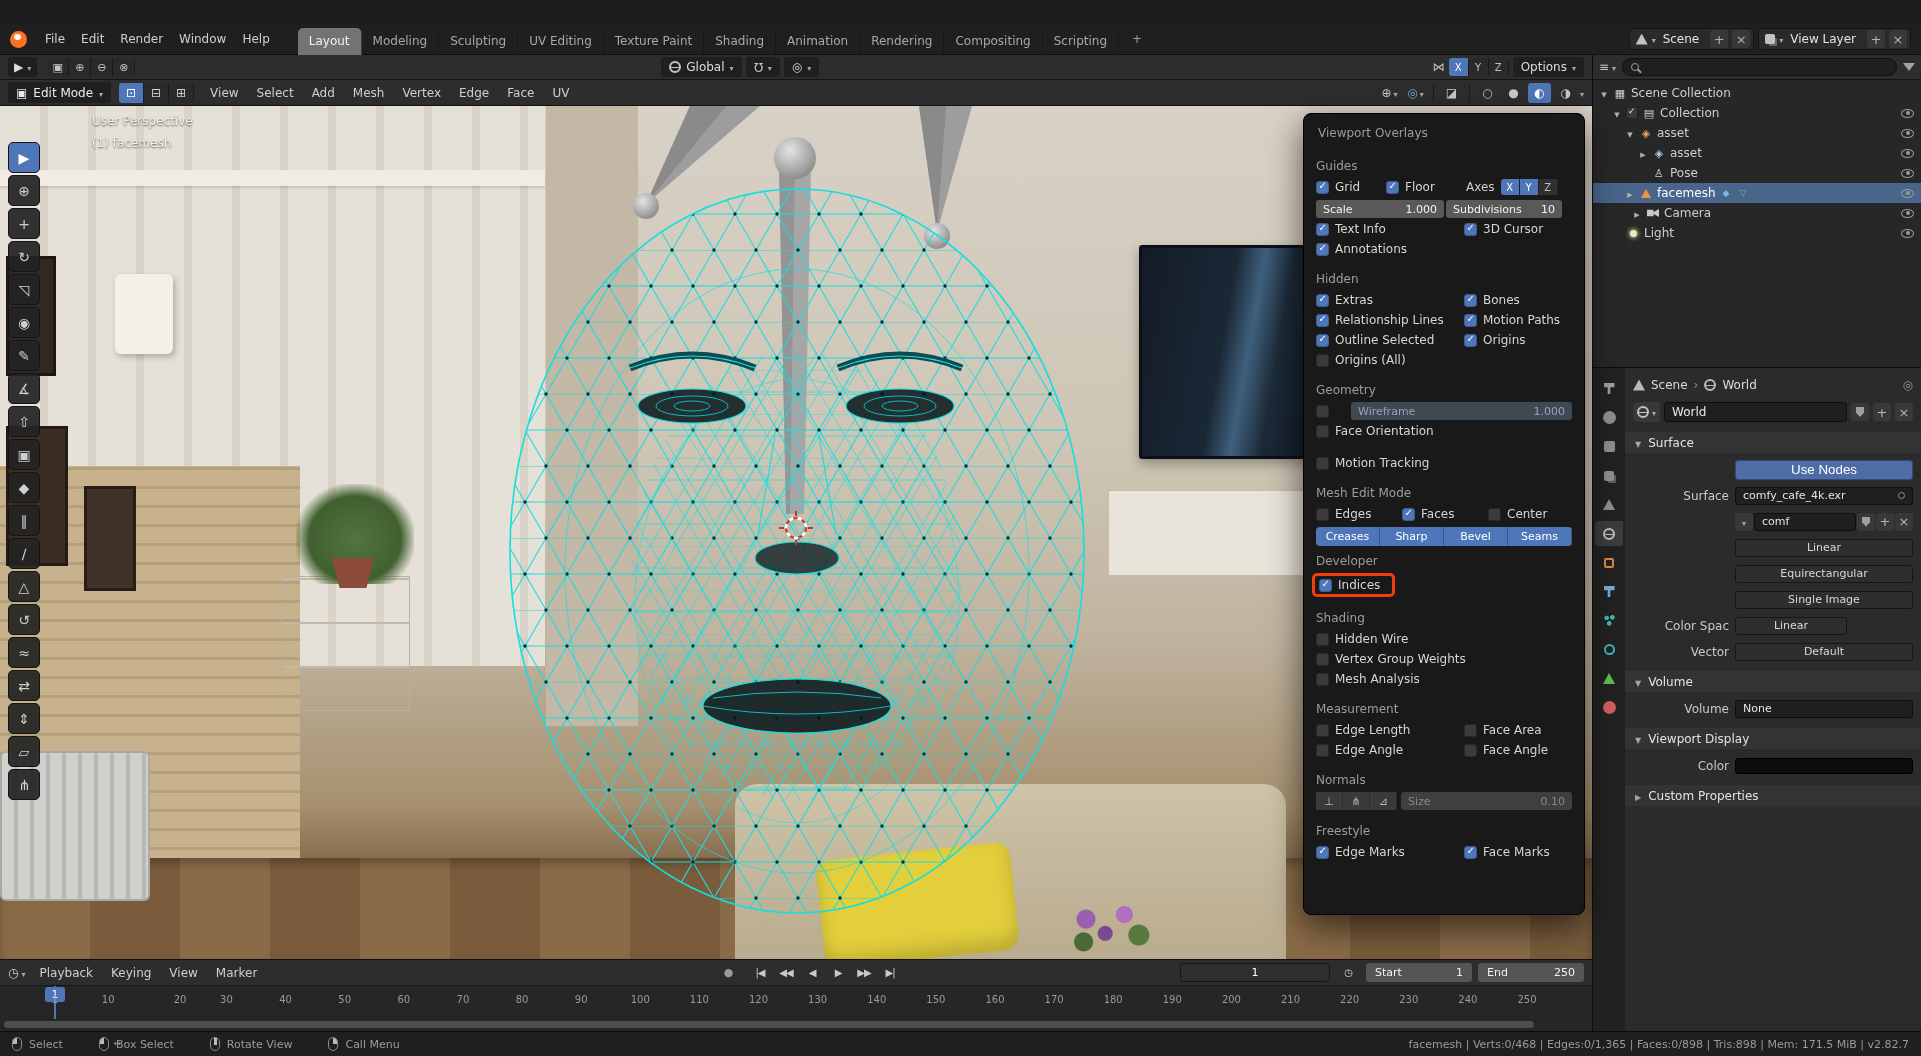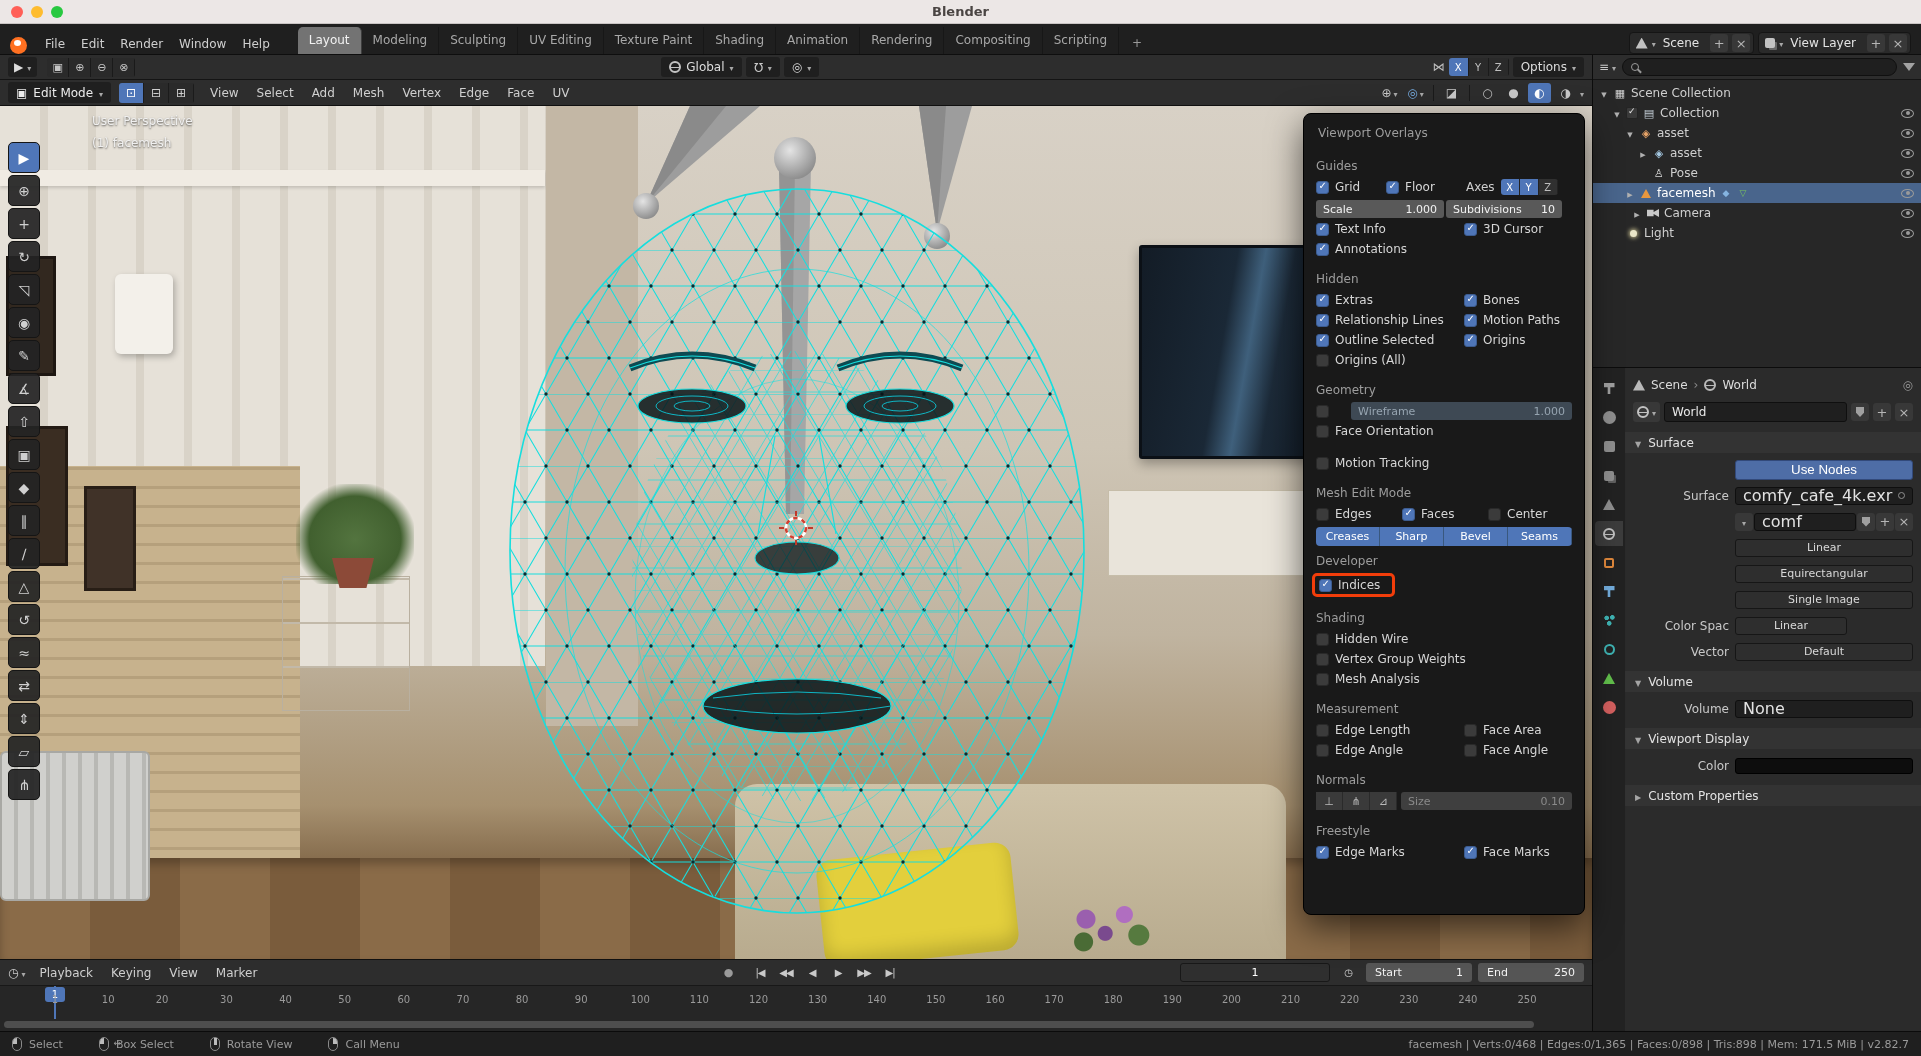--- a/index.html
+++ b/index.html
@@ -12,21 +12,21 @@
   
   .titlebar { position:absolute; left:0; top:0; width:100%; height:24px; background:#ece7e6;
               border-bottom:1px solid #c9c4c3; display:flex; align-items:center; justify-content:center; }
   .traffic { position:absolute; left:11px; top:6px; display:flex; gap:8px; }
   .tl { width:12px; height:12px; border-radius:50%; }
   .tl.red{background:#ff5f57}.tl.yellow{background:#febc2e}.tl.green{background:#28c840}
   .win-title { color:#4a4543; font-weight:bold; font-size:13px; }
 
   
   .topbar { position:absolute; left:0; top:24px; width:100%; height:31px; background:#1f1f1f;
-            border-bottom:1px solid #0e0e0e; display:flex; align-items:flex-end; padding:0 10px; gap:4px; }
+            border-bottom:1px solid #0e0e0e; display:flex; align-items:center; padding:0 10px; gap:4px; }
   .blogo { width:17px; height:17px; border-radius:50%; background:#ff7021; position:relative; margin-right:6px; flex:none; }
   .blogo::after{content:"";position:absolute;left:4px;top:3px;width:7px;height:6px;border-radius:50%;background:#fff}
   .menu-item { padding:3px 8px; color:#cfcfcf; border-radius:3px; white-space:nowrap; }
   .ws-tabs { display:flex; margin-left:16px; align-items:flex-end; height:31px; }
   .ws-tab { padding:6px 11px 7px; color:#a8a8a8; border-right:1px solid #171717; white-space:nowrap; }
   .ws-tab.active { background:#737373; color:#f2f2f2; border-radius:5px 5px 0 0; border-right-color:#3d3d3d; }
   .ws-add { padding:4px 9px; color:#9a9a9a; }
   .id-selector { display:flex; align-items:center; background:#2a2a2a; border:1px solid #151515; border-radius:4px;
                  height:22px; padding:0 3px 0 6px; gap:4px; }
   .id-label { color:#e3e3e3; padding:0 7px 0 3px; }
@@ -198,21 +198,21 @@
   .pin::after { content:"◎"; }
   .props-row { display:flex; align-items:center; gap:4px; height:24px; }
   .mini-dd { display:flex; align-items:center; gap:3px; background:#383838; height:20px; border-radius:3px; padding:0 4px; }
   .name-field { flex:1; height:20px; background:#1f1f1f; border:1px solid #0f0f0f; border-radius:3px;
                 display:flex; align-items:center; padding:0 7px; color:#e8e8e8; }
   .panel-h { display:flex; align-items:center; gap:7px; height:21px; background:#333; margin:5px -8px 2px; padding:0 10px; color:#e2e2e2; }
   .tri-d::after{content:"▼";font-size:8px;color:#a5a5a5;} .tri-r::after{content:"▶";font-size:8px;color:#a5a5a5;}
   .prow2 { display:flex; align-items:center; height:23px; gap:6px; }
   .plabel { width:96px; text-align:right; color:#c9c9c9; flex:none; font-size:12px; }
   .pfield { flex:1; height:18px; background:#1f1f1f; border:1px solid #0f0f0f; border-radius:3px;
-            display:flex; align-items:center; justify-content:space-between; padding:0 7px; color:#e2e2e2; font-size:16px; }
+            display:flex; align-items:center; justify-content:space-between; padding:0 7px; color:#e2e2e2; font-size:11px; }
   .pdrop { flex:1; height:18px; background:#2e2e2e; border:1px solid #161616; border-radius:3px;
            display:flex; align-items:center; justify-content:center; color:#d8d8d8; font-size:11px; }
   .pdrop.half { flex:none; width:112px; }
   .use-nodes { flex:1; height:20px; background:#4e6da6; border:1px solid #32497a; border-radius:3px; color:#fff;
                display:flex; align-items:center; justify-content:center; }
   .socket { width:7px; height:7px; border:1px solid #8f8f8f; border-radius:50%; flex:none; }
   .img-group { flex:1; display:flex; gap:1px; align-items:center; }
   .swatch { flex:1; height:16px; background:#0d0d0d; border:1px solid #000; border-radius:3px; }
 
   
@@ -246,28 +246,20 @@
   .mouse.drag::after { content:"↔"; position:absolute; right:-13px; top:0; font-size:9px; color:#9a9a9a; }
   .mouse.middle::before { left:3px; top:0; width:3px; height:7px; }
   .mouse.right::before { right:0; top:0; width:4px; height:6px; border-radius:0 4px 0 0; }
   .stats { margin-left:auto; white-space:nowrap; }
 </style>
 </head>
 <body>
 
 <div class="app">
 
-  <div class="titlebar">
-    <div class="traffic">
-      <span class="tl red"></span>
-      <span class="tl yellow"></span>
-      <span class="tl green"></span>
-    </div>
-    <span class="win-title">Blender</span>
-  </div>
 
   <div class="topbar">
     <span class="blogo"></span>
     <span id="topbar-menus" style="display:flex">
         <span class="menu-item">File</span>
         <span class="menu-item">Edit</span>
         <span class="menu-item">Render</span>
         <span class="menu-item">Window</span>
         <span class="menu-item">Help</span>
       </span>
@@ -932,21 +924,21 @@
           <span>End</span>
             <span>250</span>
         </span>
       </span>
     </div>
     <div id="ruler" class="ruler">
       <span class="cf-line"></span>
       <span class="cf-badge">1</span>
     <span class="tick" style="left: 55px;">1</span>
         <span class="tick" style="left: 108.205px;">10</span>
-        <span class="tick" style="left: 162px; text-align: center;">20</span>
+        <span class="tick" style="left: 180px; text-align: center;">20</span>
         <span class="tick" style="left: 226.439px;">30</span>
         <span class="tick" style="left: 285.556px;">40</span>
         <span class="tick" style="left: 344.673px;">50</span>
         <span class="tick" style="left: 403.79px;">60</span>
         <span class="tick" style="left: 462.907px;">70</span>
         <span class="tick" style="left: 522.024px;">80</span>
         <span class="tick" style="left: 581.141px;">90</span>
         <span class="tick" style="left: 640.258px;">100</span>
         <span class="tick" style="left: 699.375px;">110</span>
         <span class="tick" style="left: 758.492px;">120</span>

